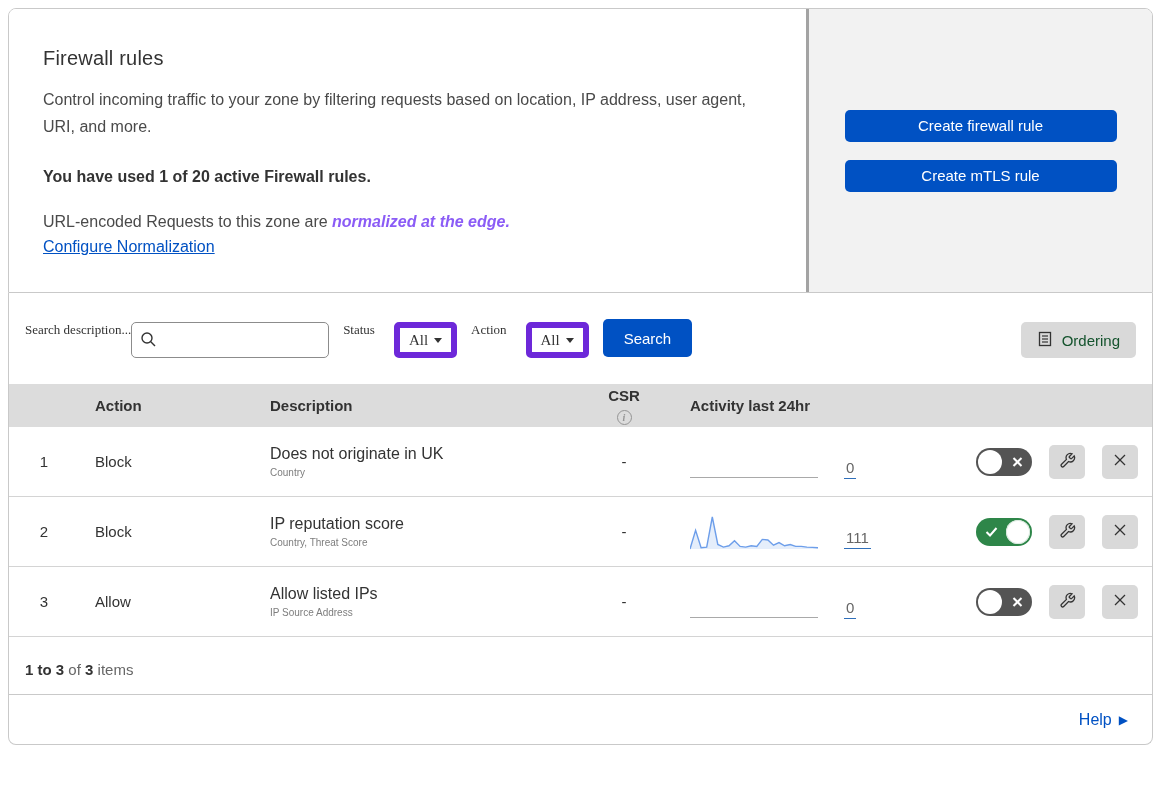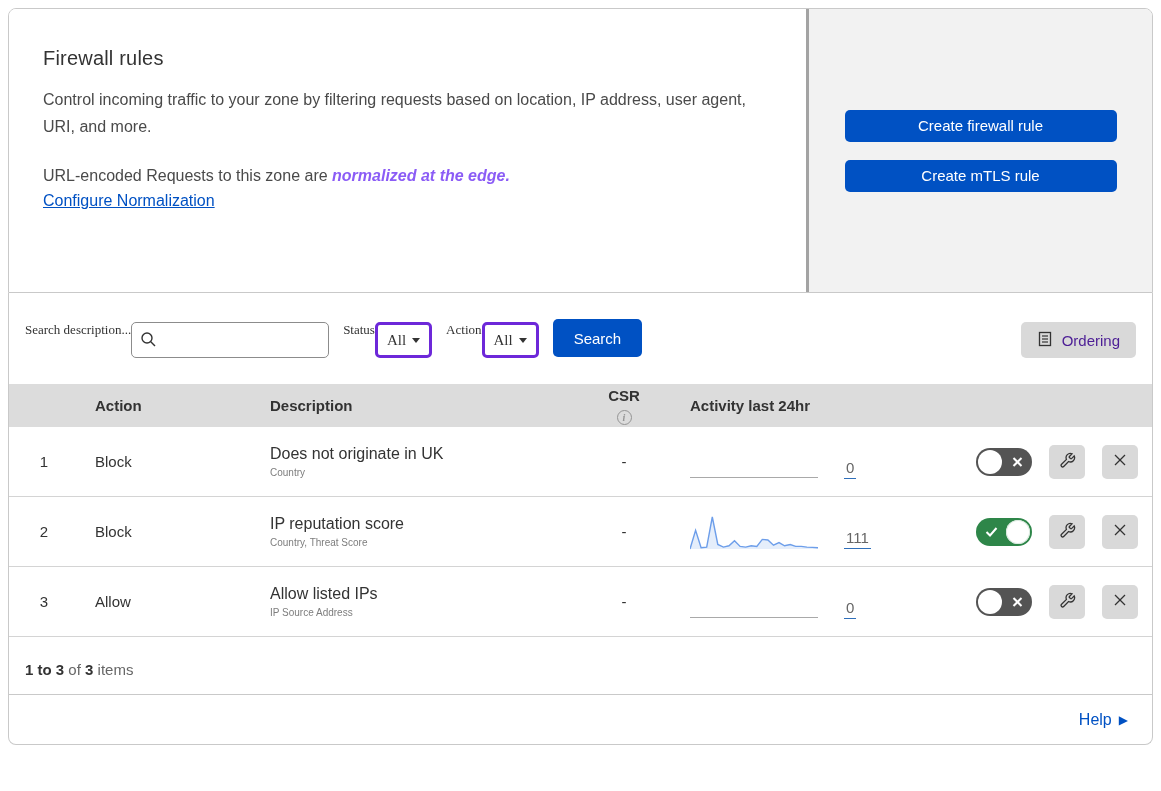--- a/index.html
+++ b/index.html
@@ -20,25 +20,25 @@
 
   
   .main-card { border:1px solid #c9c9c9; border-top:none; background:#fff; }
 
   .filter-bar { display:flex; align-items:flex-end; padding:26px 16px 26px 16px; }
   .fgroup { display:flex; flex-direction:row; margin-right:14px;font-family:Liberation Serif, serif; }
   .fgroup label { font-size:13px; color:#333; margin-bottom:9px; }
   .search-box { position:relative; width:198px; height:36px; }
   .search-box input { width:198px; height:36px; border:1px solid #8c8c8c; border-radius:5px; padding:0 10px 0 32px; font-size:14px; font-family:inherit; color:#333; outline:none; }
   .search-box .mag { position:absolute; left:9px; top:9px; }
-  .select { height:36px; min-width:46px; border:3px solid #6d28d9; border-radius:5px; background:#fff; display:flex; align-items:center; padding:0 9px; font-size:15px; color:#333; cursor:pointer; gap:6px; }
+  .select { height:36px; min-width:46px; border:6px solid #6d28d9; border-radius:5px; background:#fff; display:flex; align-items:center; padding:0 9px; font-size:15px; color:#333; cursor:pointer; gap:6px;margin-left:19px; }
   .caret { width:0; height:0; border-left:4px solid transparent; border-right:4px solid transparent; border-top:5px solid #333; }
   .btn-search { height:38px; padding:0 21px; background:#0051c3; border:none; border-radius:5px; color:#fff; font-size:15px; font-family:inherit; cursor:pointer; margin-bottom:1px; }
   .spacer { flex:1; }
-  .btn-ordering { height:36px; padding:0 16px; background:#d9d9d9; border:none; border-radius:5px; font-size:15px; color:#4c1d95; font-family:inherit; display:flex; align-items:center; gap:9px; cursor:pointer; }
+  .btn-ordering { height:36px; padding:0 16px; background:#d9d9d9; border:none; border-radius:5px; font-size:15px; color:#14532d; font-family:inherit; display:flex; align-items:center; gap:9px; cursor:pointer; }
 
   
   .tbl-header, .tbl-row { display:grid; grid-template-columns:70px 175px 320px 100px 240px 1fr; align-items:center; }
   .tbl-header { background:#dcdcdc; height:43px; font-size:15px; font-weight:700; color:#333; }
   .tbl-header .cell { padding:0 16px; }
   .tbl-header .c-csr { text-align:center; display:flex; align-items:center; justify-content:center; gap:6px;flex-direction:column; }
   .info-dot { display:inline-flex; width:15px; height:15px; border:1px solid #949494; border-radius:50%; color:#949494; font-size:10px; align-items:center; justify-content:center; font-family:"Liberation Serif",serif; font-style:italic; }
   .tbl-row { height:70px; border-bottom:1px solid #d4d4d4; }
   .c-num { text-align:center; font-size:15px; color:#333; }
   .c-action { padding:0 16px; font-size:15px; color:#333; }
@@ -75,20 +75,21 @@
 </style>
 </head>
 <body>
 
 <div class="page">
 
   <div class="top-card">
     <div class="intro">
       <h1>Firewall rules</h1>
       <p class="desc">Control incoming traffic to your zone by filtering requests based on location, IP address, user agent, URI, and more.</p>
+      <p class="usage">You have used 1 of 20 active Firewall rules.</p>
       <p class="norm"><span>URL-encoded Requests to this zone are </span><b>normalized at the edge.</b></p>
       <a class="cfg-link">Configure Normalization</a>
     </div>
     <div class="cta-panel">
       <button class="btn-primary">Create firewall rule</button>
       <button class="btn-primary">Create mTLS rule</button>
     </div>
   </div>
 
   <div class="main-card">

